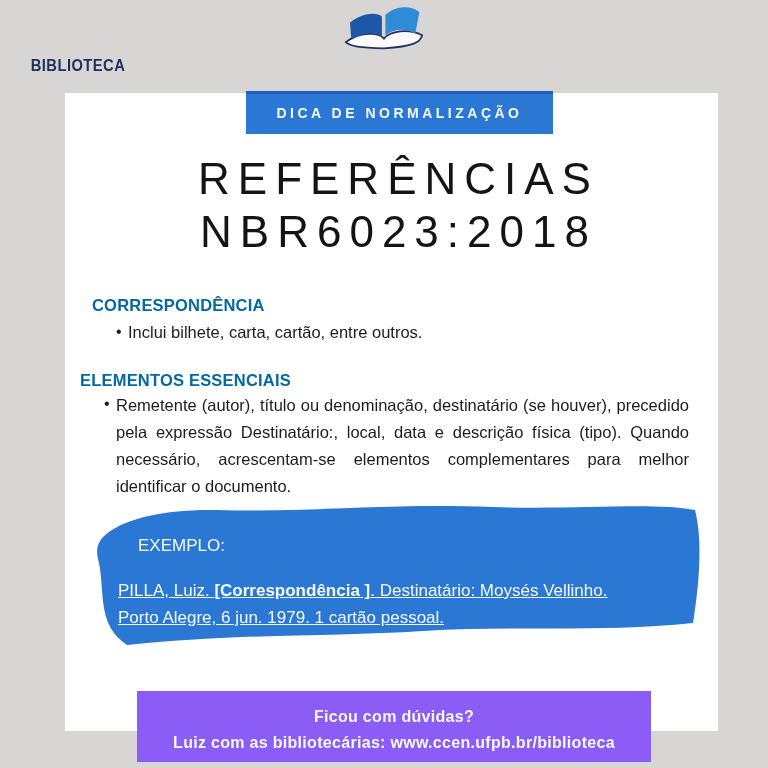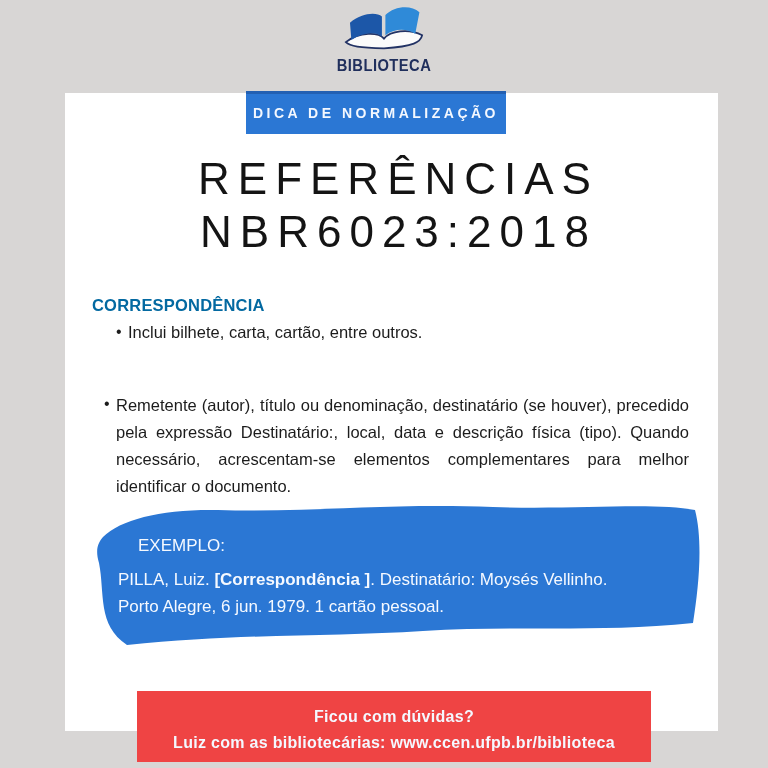--- a/index.html
+++ b/index.html
@@ -1,33 +1,33 @@
 <!DOCTYPE html>
 <html><head>
 <meta charset="utf-8">
 <style>
   * { margin:0; padding:0; box-sizing:border-box; }
   html,body { width:768px; height:768px; }
   body { font-family:"Liberation Sans", sans-serif; }
   .stage { position:relative; width:768px; height:768px; background:#d8d6d5; overflow:hidden; }
 
   
-  .logo { position:absolute; left:0; top:0; width:768px; height:93px; text-align:center; }
+  .logo { position:absolute; left:0; top:0; width:768px; height:93px; text-align:left; }
   .logo-icon { position:absolute; left:333px; top:6px; width:102px; height:50px; }
   .logo-title { position:absolute; left:0; top:57px; width:768px;
     font-size:16px; font-weight:700; color:#202f5c; letter-spacing:.5px;
     transform:scaleX(.92); }
   .logo-subtitle { position:absolute; left:0; top:75px; width:768px;
     font-size:11px; font-weight:700; color:#2d5da8; letter-spacing:.4px; }
 
   
   .card { position:absolute; left:65px; top:93px; width:653px; height:638px; background:#ffffff; }
 
   
-  .banner { position:absolute; left:246px; top:91px; width:260px; height:43px;
+  .banner { position:absolute; left:246px; top:91px; width:307px; height:43px;
     background:#2b77d4; display:flex; align-items:center; justify-content:center;
     box-shadow: inset 0 3px 0 rgba(16,38,90,.28); }
   .banner span { color:#f4f8ff; font-size:14px; font-weight:700; letter-spacing:3.5px; }
 
   
   .title { position:absolute; left:72px; top:152px; width:653px; text-align:center;
     color:#141414; font-weight:400; font-size:44px; line-height:53px; letter-spacing:8px; }
 
   
   .section-heading { position:absolute; color:#0369a1; font-weight:700; font-size:16.5px; letter-spacing:.2px; }
@@ -38,27 +38,27 @@
   .bullet-dot { width:12px; flex:0 0 12px; font-size:16px; line-height:24px; }
   .b-correspondencia { left:116px; top:320px; width:420px; font-size:16.5px; line-height:24px; }
   .b-elementos { left:104px; top:392px; width:585px; font-size:16.5px; line-height:27px; }
   .b-elementos .bullet-text { text-align:justify; }
   .bullet-text { flex:1; }
 
   
   .example-blob { position:absolute; left:93px; top:501px; width:614px; height:152px; }
   .example-content { position:absolute; left:118px; top:536px; width:575px; color:#f5f9ff; }
   .example-label { font-size:17px;margin-left:20px; }
-  .example-citation { margin-top:10px; font-size:17px; line-height:27px; }
+  .example-citation { margin-top:21px; font-size:17px; line-height:27px;text-decoration:underline; }
   .example-citation .line { display:block; white-space:nowrap; }
   .example-citation b { font-weight:700; }
 
   
   .footer-bar { position:absolute; left:137px; top:691px; width:514px; height:71px;
-    background:#ef4444; display:flex; flex-direction:column; align-items:center;
+    background:#8b5cf6; display:flex; flex-direction:column; align-items:center;
     justify-content:center; gap:4px; padding-top:6px; }
   .footer-bar div { color:#f4f8ff; font-weight:700; font-size:16px; line-height:22px; letter-spacing:.3px; }
 </style>
 </head>
 <body>
 
 <div class="stage">
 
   <div class="logo">
     <svg class="logo-icon" viewBox="0 0 130 72" xmlns="http://www.w3.org/2000/svg">
@@ -79,20 +79,21 @@
     <div>REFERÊNCIAS</div>
     <div>NBR6023:2018</div>
   </div>
 
   <div class="section-heading h-correspondencia">CORRESPONDÊNCIA</div>
   <div class="bullet-row b-correspondencia">
     <span class="bullet-dot">•</span>
     <span class="bullet-text">Inclui bilhete, carta, cartão, entre outros.</span>
   </div>
 
+  <div class="section-heading h-elementos">ELEMENTOS ESSENCIAIS</div>
   <div class="bullet-row b-elementos">
     <span class="bullet-dot">•</span>
     <span class="bullet-text">Remetente (autor), título ou denominação, destinatário (se houver), precedido pela expressão Destinatário:, local, data e descrição física (tipo). Quando necessário, acrescentam-se elementos complementares para melhor identificar o documento.</span>
   </div>
 
   <svg class="example-blob" viewBox="0 0 614 152" preserveAspectRatio="none" xmlns="http://www.w3.org/2000/svg">
     <path d="M10,36 C28,18 70,8 125,9 C210,12 290,2 400,6 C480,9 560,1 602,9
              C610,40 606,85 600,122 C500,132 420,124 330,130 C240,136 150,132 34,144
              C4,124 12,92 6,62 C2,48 5,42 10,36 Z" fill="#2b77d4"></path>
   </svg>

